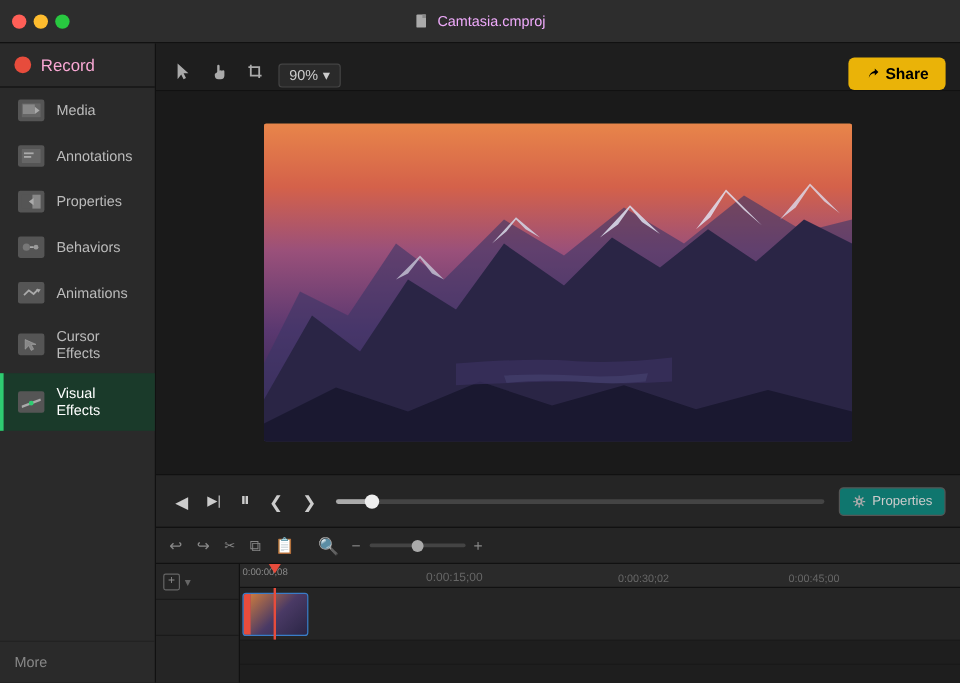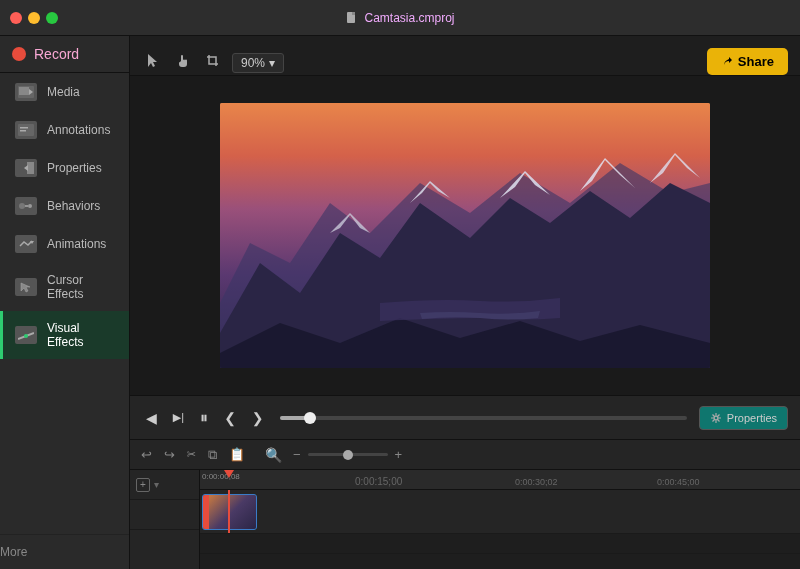--- a/index.html
+++ b/index.html
@@ -106,21 +106,21 @@
       background: #555;
       border-radius: 2px;
       flex-shrink: 0;
       display: flex;
       align-items: center;
       justify-content: center;
       font-size: 10px;
     }
 
     .sidebar-more {
-      padding: 10px 0;
+      padding: 10px 12px;
       color: #888;
       cursor: pointer;
       font-size: 12px;
       border-top: 1px solid #222;
       margin-top: auto;
     }
 
     
     .content-area {
       flex: 1;

